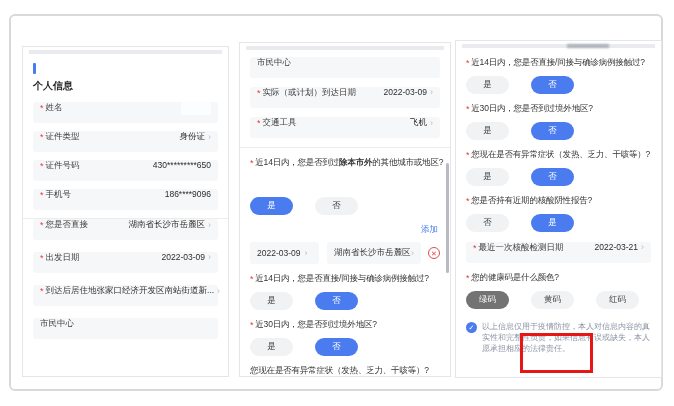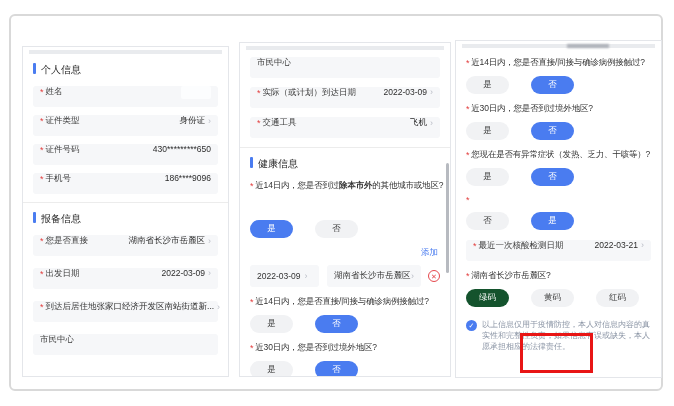--- a/index.html
+++ b/index.html
@@ -8,41 +8,41 @@
   #screen { position:relative; width:674px; height:406px; background:#fff; }
   .frame { position:absolute; left:9px; top:14px; width:654px; height:377px;
     border:2px solid #d9d9d9; border-radius:6px; background:#fff; }
   .card { position:absolute; background:#fff; border:1px solid #e4e6ea;
     padding:0 10px; overflow:hidden; }
   .card1 { left:22px;  top:46px; width:207px; height:331px; }
   .card2 { left:239px; top:42px; width:212px; height:335px; }
   .card3 { left:455px; top:40px; width:207px; height:338px; }
   .sliver { height:4px; background:#e9ebee; margin:3px -4px 0; position:relative; }
   .smudge { position:absolute; left:105px; top:0; width:42px; height:4px; background:#aeb2b9; filter:blur(1px); }
-  .sec { display:flex; gap:5px; font-weight:normal; font-size:10px;
-    color:#262626; margin:9px 0 9px; }
+  .sec { display:flex; gap:5px; font-weight:bold; font-size:10px;
+    color:#262626; margin:9px 0 9px;flex-direction:column; }
   .bar { width:3px; height:11px; background:#4a7cf0; border-radius:1px; }
   .frow { background:#f6f7f9; border-radius:3px; height:21px; display:flex;
     align-items:flex-start; padding:0 7px; margin-bottom:8px; font-size:8.5px; color:#3c3c3c; }
   .g2 .frow { margin-bottom:12px; }
   .card2 .frow { margin-bottom:9px; }
   .lbl { display:flex; align-items:center; white-space:nowrap; }
   .star { color:#e23c3c; margin-right:2px; font-size:9px; flex:none; }
   .val { margin-left:auto; color:#2c2c2c; display:flex; align-items:center; gap:3px; white-space:nowrap; }
   .chev { color:#b9bdc6; font-size:9px; }
   .redact { margin-left:auto; width:30px; height:13px; background:#fcfdfe; border-radius:2px; }
   .divider { height:1px; background:#ececec; margin:7px -10px 0; }
   .q { font-size:8.5px; color:#333; margin-top:9px; white-space:nowrap;
     letter-spacing:-0.2px; display:flex; align-items:center; }
   .q b { font-weight:bold; }
   .pills { display:flex; align-items:center; margin-top:7px; }
   .pill { min-width:43px; height:18px; border-radius:9px; background:#f1f2f4; color:#3f3f3f;
     font-size:8.5px; display:flex; align-items:center; justify-content:center; margin-right:22px; }
   .pill.sel { background:#4a7cf0; color:#fff; }
-  .pill.green { background:#14532d; color:#fff;text-align:center; }
+  .pill.green { background:#737373; color:#fff;text-align:center; }
   .addlink { margin-left:auto; margin-right:2px; color:#4a7cf0; font-size:8.5px;margin-top:48px; }
   .triprow { display:flex; align-items:center; margin-top:6px; }
   .tripbox { background:#f6f7f9; border-radius:3px; height:22px; display:flex;
     align-items:center; padding:0 7px; font-size:8.5px; color:#333; white-space:nowrap; }
   .tb1 { width:76px; margin-right:8px; }
   .tb2 { width:104px; justify-content:space-between; }
   .closex { width:12px; height:12px; border:1px solid #e5484d; color:#e5484d; border-radius:50%;
     font-size:7px; line-height:11px; text-align:center; margin-left:7px; flex:none; }
   .scrollthumb { position:absolute; right:1px; top:120px; width:3px; height:110px;
     background:#b7bac0; border-radius:2px; }
@@ -98,24 +98,20 @@
     <div class="frow">
       <span class="lbl">
           <span class="star">*</span>
           <span>手机号</span>
         </span>
       <span class="val">
           <span>186****9096</span>
         </span>
     </div>
     <div class="divider"></div>
-    <div class="sec">
-      <span class="bar"></span>
-      <span>报备信息</span>
-    </div>
     <div class="g2">
       <div class="frow">
         <span class="lbl">
             <span class="star">*</span>
             <span>您是否直接</span>
           </span>
         <span class="val">
             <span>湖南省长沙市岳麓区</span>
             <span class="chev">›</span>
           </span>
@@ -170,24 +166,20 @@
       <span class="lbl">
           <span class="star">*</span>
           <span>交通工具</span>
         </span>
       <span class="val">
           <span>飞机</span>
           <span class="chev">›</span>
         </span>
     </div>
     <div class="divider"></div>
-    <div class="sec">
-      <span class="bar"></span>
-      <span>健康信息</span>
-    </div>
     <div class="q">
       <span class="star">*</span>
       <span>近14日内，您是否到过</span>
         <b>除本市外</b>
         <span>的其他城市或地区?</span>
     </div>
     <div class="pills">
       <span class="pill sel">是</span>
       <span class="pill">否</span>
       <span class="addlink">添加</span>
@@ -249,38 +241,39 @@
     <div class="q">
       <span class="star">*</span>
       <span>您现在是否有异常症状（发热、乏力、干咳等）?</span>
     </div>
     <div class="pills">
       <span class="pill">是</span>
       <span class="pill sel">否</span>
     </div>
     <div class="q">
       <span class="star">*</span>
+      <span>您是否持有近期的核酸阴性报告?</span>
     </div>
     <div class="pills">
       <span class="pill">否</span>
       <span class="pill sel">是</span>
     </div>
     <div class="frow" style="margin-top:10px">
       <span class="lbl">
           <span class="star">*</span>
           <span>最近一次核酸检测日期</span>
         </span>
       <span class="val">
           <span>2022-03-21</span>
           <span class="chev">›</span>
         </span>
     </div>
     <div class="q">
       <span class="star">*</span>
-      <span>湖南省长沙市岳麓区?</span>
+      <span>您的健康码是什么颜色?</span>
     </div>
     <div class="pills" style="gap:0">
       <span class="pill green">绿码</span>
       <span class="pill">黄码</span>
       <span class="pill">红码</span>
     </div>
     <div class="agree">
       <span class="cb">✓</span>
       <p>以上信息仅用于疫情防控，本人对信息内容的真实性和完整性负责，如果信息有误或缺失，本人愿承担相应的法律责任。</p>
     </div>

